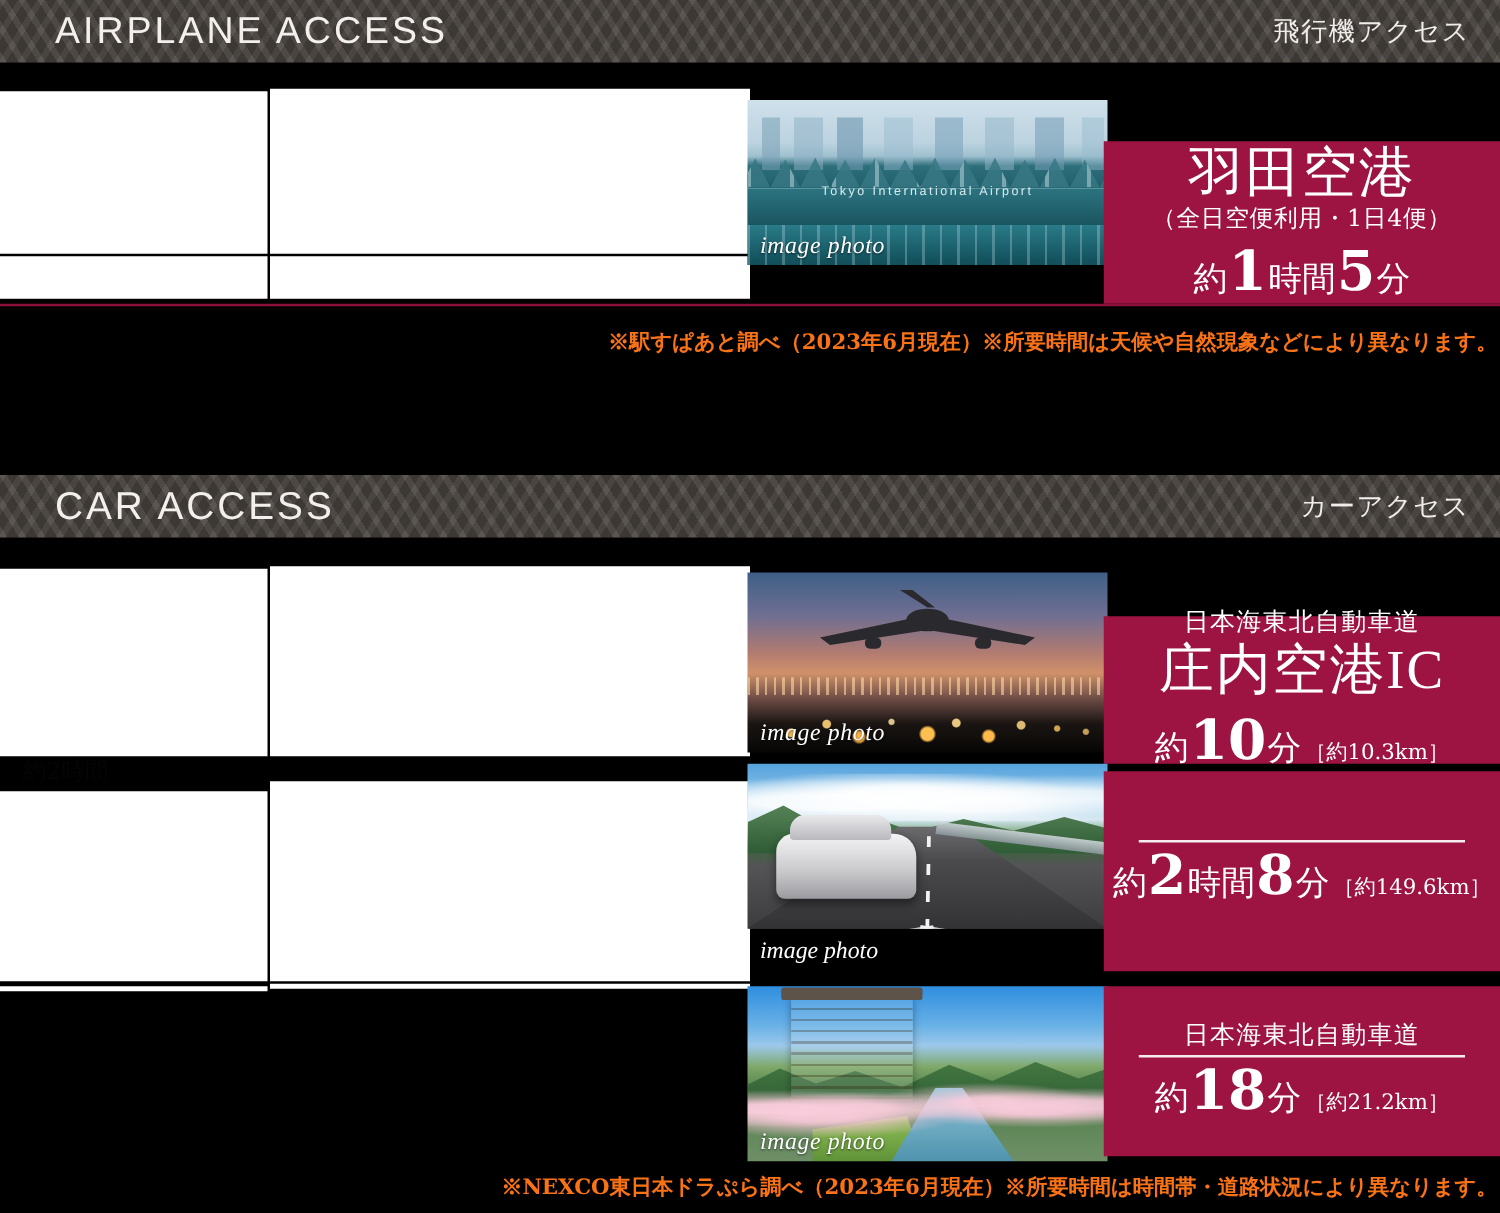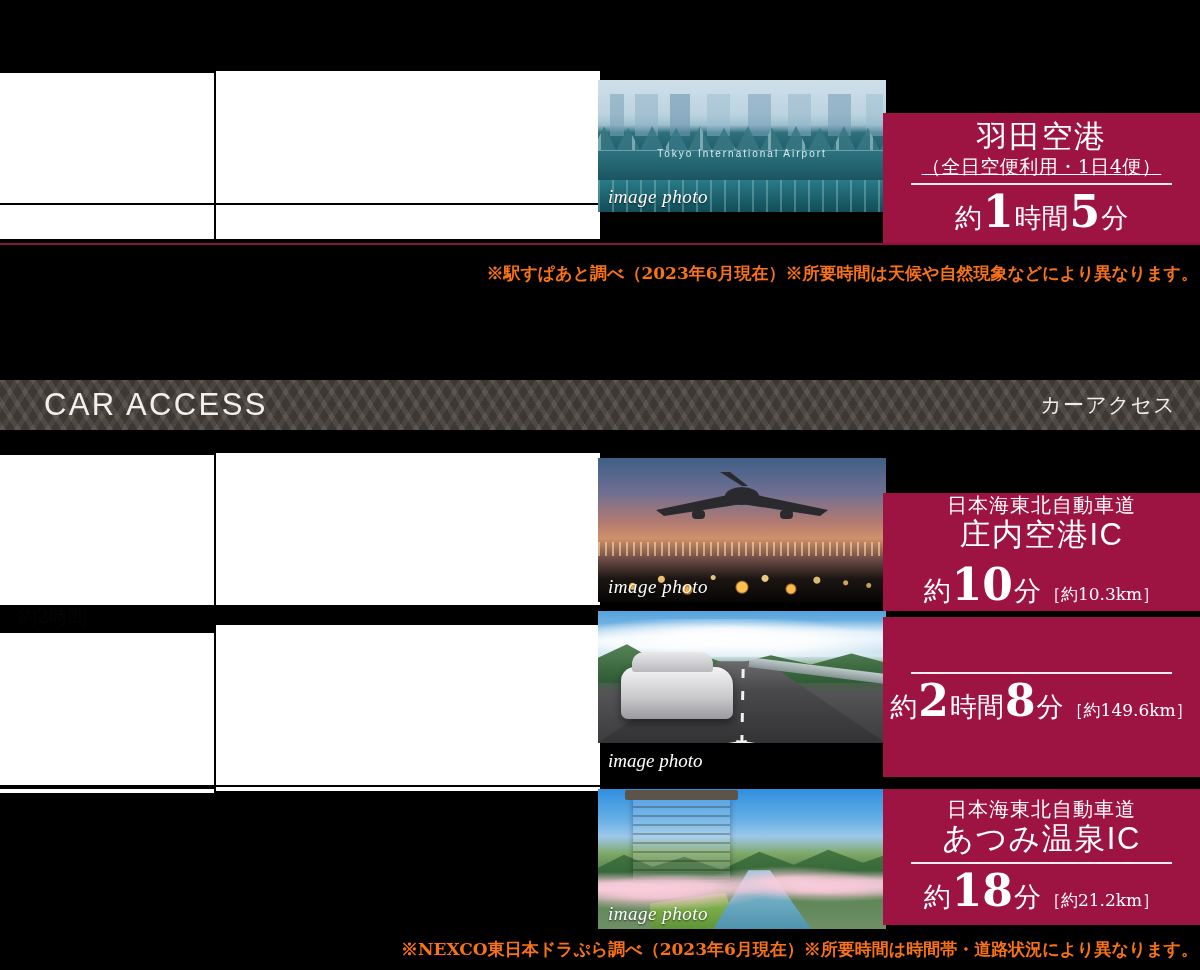--- a/index.html
+++ b/index.html
@@ -206,26 +206,26 @@
     position:absolute; right:0; background:#9d1342;
     color:#fff; text-align:center;
     display:flex; flex-direction:column; justify-content:center;
     padding:4px 10px 6px;
   }
   .lb-small{
     font-size:20px; line-height:1.18; letter-spacing:1px;
     font-family:"DejaVu Serif","Liberation Serif",serif; white-space:nowrap;
   }
   .lb-main{
-    font-size:31px; line-height:1.16; letter-spacing:1.5px;
-    font-family:Liberation Sans, sans-serif; white-space:nowrap;
+    font-size:44px; line-height:1.16; letter-spacing:1.5px;
+    font-family:Liberation Serif, serif; white-space:nowrap;
   }
   .lb-sub{
     font-size:19px; line-height:1.2; letter-spacing:.5px;
-    font-family:"DejaVu Serif","Liberation Serif",serif; white-space:nowrap;text-decoration:underline;
+    font-family:"DejaVu Serif","Liberation Serif",serif; white-space:nowrap;
   }
   .lb-line{
     height:2px; background:rgba(255,255,255,.92);
     margin:5px auto 4px; width:88%;
   }
   .lb-time{
     display:flex; align-items:baseline; justify-content:center;
     white-space:nowrap; line-height:1.05;
     font-family:"DejaVu Serif","Liberation Serif",serif;
   }
@@ -244,20 +244,24 @@
   .ghost{
     position:absolute; color:#050505; font-size:19px; white-space:nowrap;
     font-family:"DejaVu Serif","Liberation Serif",serif;
   }
 </style>
 </head>
 <body>
 
 <div class="page">
 
+  <div class="sec-head" style="top:0;">
+    <span class="sec-head-en">AIRPLANE ACCESS</span>
+    <span class="sec-head-ja">飛行機アクセス</span>
+  </div>
 
   <div class="wpanel" style="left:0;  top:73px; width:214px; height:130px;"></div>
   <div class="wpanel" style="left:216px;top:71px; width:384px; height:132px;"></div>
   <div class="wpanel" style="left:0;  top:205px;width:214px; height:34px;"></div>
   <div class="wpanel" style="left:216px;top:205px;width:384px; height:34px;"></div>
 
   <div class="photo ph-haneda" style="left:598px; top:80px; width:288px; height:132px;">
     <div class="sky-bldg"></div>
     <div class="roof"></div>
     <div class="bldg-band"></div>
@@ -354,21 +358,20 @@
     <div class="mt"></div>
     <div class="hotel"></div>
     <div class="grass"></div>
     <div class="river"></div>
     <div class="sakura"></div>
     <span class="cap">image photo</span>
   </div>
 
   <div class="label-box" style="top:789px; height:136px; width:317px;">
     <div class="lb-small">日本海東北自動車道</div>
-    <div class="lb-main">あつみ温泉IC</div>
     <div class="lb-line"></div>
     <div class="lb-time">
       <span class="t-sm">約</span>
       <span class="t-num">18</span>
       <span class="t-sm">分</span>
       <span class="t-dist">［約21.2km］</span>
     </div>
   </div>
 
   <div class="note" style="top:938px;">※NEXCO東日本ドラぷら調べ（2023年6月現在）※所要時間は時間帯・道路状況により異なります。</div>

